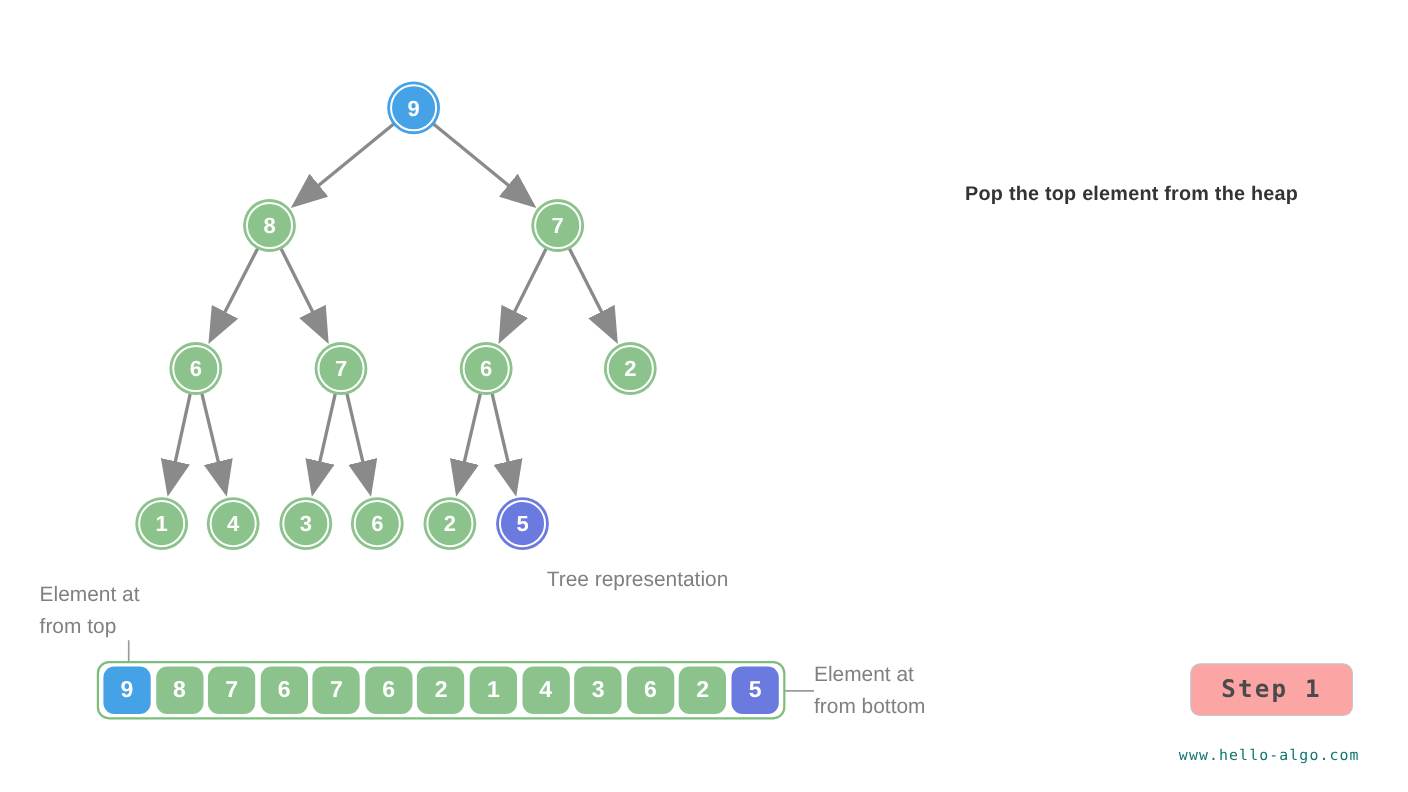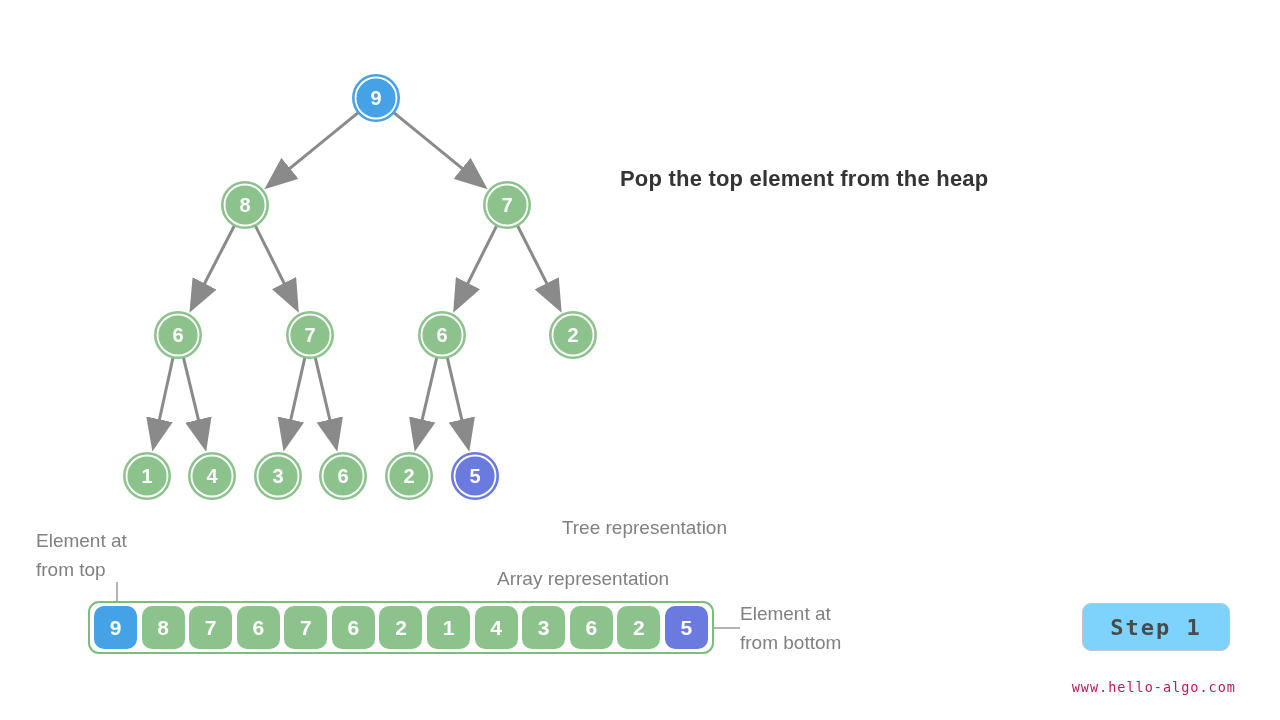--- a/index.html
+++ b/index.html
@@ -2,57 +2,57 @@
 <html><head>
 <meta charset="utf-8">
 <style>
   html,body{margin:0;padding:0;background:#ffffff;}
   .canvas{
     position:relative;width:1280px;height:720px;background:#ffffff;overflow:hidden;
     font-family:"Liberation Sans",sans-serif;
   }
   svg.layer{position:absolute;left:0;top:0;}
   .title{
-    position:absolute;left:620px;top:166px;width:560px;text-align:left;
-    font-size:22px;font-weight:bold;color:#343434;letter-spacing:.2px;
+    position:absolute;left:620px;top:166px;width:560px;text-align:right;
+    font-size:18px;font-weight:bold;color:#343434;letter-spacing:.2px;
   }
   .gray-label{
     position:absolute;color:#808080;font-size:19px;line-height:29px;text-align:left;
   }
   .lbl-heap-top{left:36px;top:526px;width:160px;}
   .lbl-heap-bottom{left:740px;top:599px;width:162px;}
-  .lbl-tree-rep{left:497px;top:513px;width:230px;text-align:right;}
+  .lbl-tree-rep{left:497px;top:513px;width:230px;text-align:left;}
   .lbl-array-rep{left:497px;top:564px;width:230px;text-align:left;}
   .heap-indicator{position:absolute;left:360px;top:526px;width:130px;height:50px;}
   .heap-indicator .updown{position:absolute;left:0;top:0;}
   .heap-text{
     position:absolute;left:56px;top:9px;font-size:23px;font-weight:bold;color:#3f9b45;
   }
   .array-box{
     position:absolute;left:88px;top:601px;width:626px;height:53px;box-sizing:border-box;
     border:2px solid #7cbd7c;border-radius:11px;background:#ffffff;
     display:flex;align-items:center;justify-content:space-between;padding:0 4px;
   }
   .array-cell{
     width:43px;height:43px;border-radius:10px;background:#8cc28c;
     display:flex;align-items:center;justify-content:center;
     color:#ffffff;font-size:21px;font-weight:bold;
   }
   .array-cell.top{background:#45a2e6;}
   .array-cell.bottom{background:#6b7ade;}
   .step-button{
     position:absolute;left:1082px;top:603px;width:148px;height:48px;box-sizing:border-box;
-    border:1.5px solid #c6c6c6;border-radius:9px;background:#7dd3fc;
+    border:1.5px solid #c6c6c6;border-radius:9px;background:#fca5a5;
     display:flex;align-items:center;justify-content:center;
     font-family:"DejaVu Sans Mono",monospace;font-weight:bold;font-size:22px;
     color:#4a4a4a;letter-spacing:2px;cursor:pointer;
   }
   .watermark{
     position:absolute;right:44px;top:679px;
-    font-family:"DejaVu Sans Mono",monospace;font-size:13.5px;color:#be185d;letter-spacing:1px;margin-left:24px;
+    font-family:"DejaVu Sans Mono",monospace;font-size:13.5px;color:#0f766e;letter-spacing:1px;margin-left:24px;
   }
   .tree-node-text{
     font-family:"Liberation Sans",sans-serif;font-size:20px;font-weight:bold;fill:#ffffff;
   }
 </style>
 </head>
 <body>
 
 <div class="canvas">
 
@@ -151,21 +151,20 @@
 
   <div class="title">Pop the top element from the heap</div>
 
   <div class="gray-label lbl-heap-top">
     <span>Element at</span><br>
     <span>from top</span>
   </div>
 
 
   <div class="gray-label lbl-tree-rep">Tree representation</div>
-  <div class="gray-label lbl-array-rep">Array representation</div>
 
   <div class="array-box" id="array-box">
       <div class="array-cell top">9</div>
       <div class="array-cell">8</div>
       <div class="array-cell">7</div>
       <div class="array-cell">6</div>
       <div class="array-cell">7</div>
       <div class="array-cell">6</div>
       <div class="array-cell">2</div>
       <div class="array-cell">1</div>

